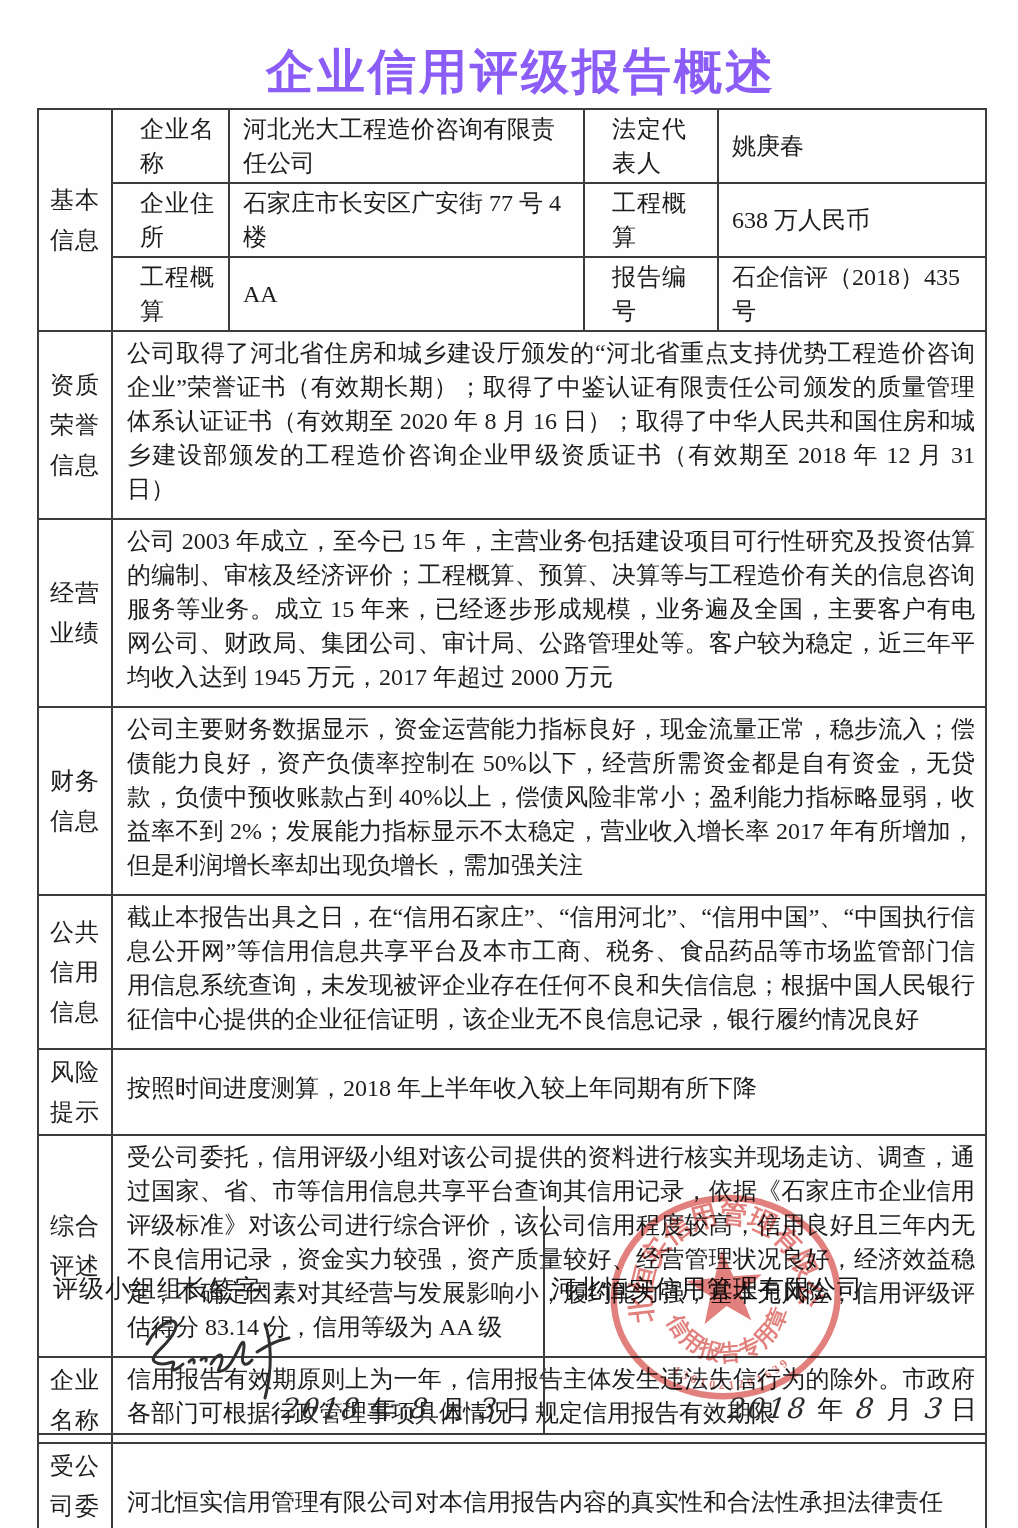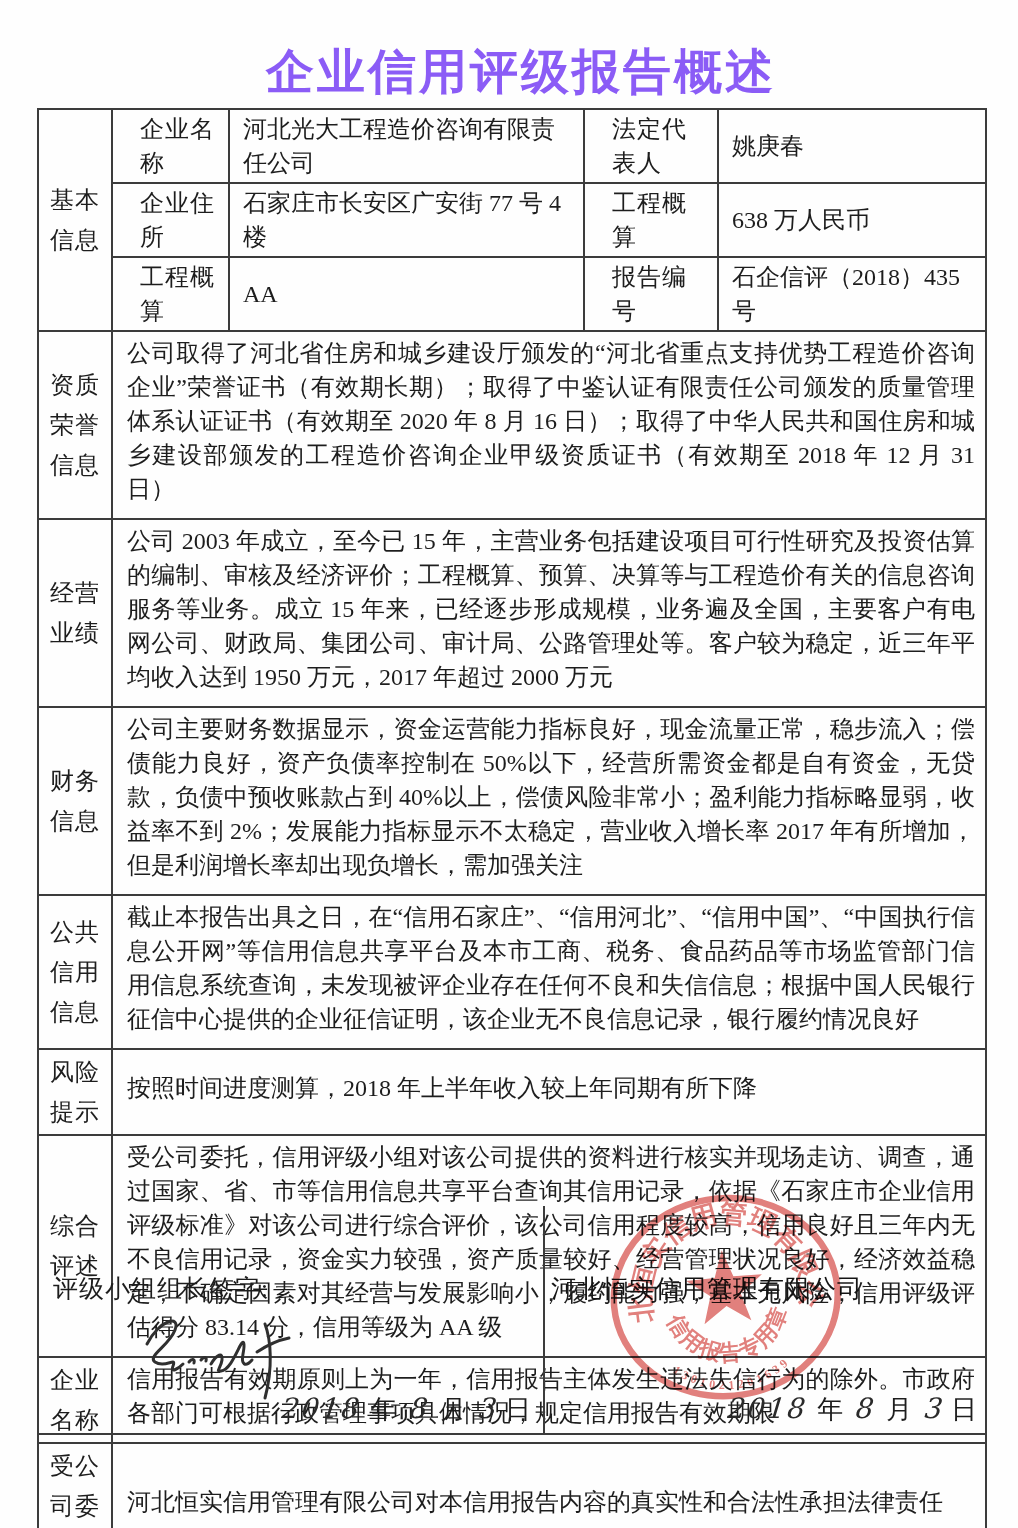--- a/index.html
+++ b/index.html
@@ -116,21 +116,21 @@
       <td class="f-value">AA</td>
       <td class="f-label">报告编号</td>
       <td class="f-value">石企信评（2018）435 号</td>
     </tr>
     <tr style="height:127px">
       <td class="sec-label">资质荣誉信息</td>
       <td class="sec-text" colspan="4">公司取得了河北省住房和城乡建设厅颁发的“河北省重点支持优势工程造价咨询企业”荣誉证书（有效期长期）；取得了中鉴认证有限责任公司颁发的质量管理体系认证证书（有效期至 2020 年 8 月 16 日）；取得了中华人民共和国住房和城乡建设部颁发的工程造价咨询企业甲级资质证书（有效期至 2018 年 12 月 31 日）</td>
     </tr>
     <tr style="height:161px">
       <td class="sec-label">经营业绩</td>
-      <td class="sec-text" colspan="4">公司 2003 年成立，至今已 15 年，主营业务包括建设项目可行性研究及投资估算的编制、审核及经济评价；工程概算、预算、决算等与工程造价有关的信息咨询服务等业务。成立 15 年来，已经逐步形成规模，业务遍及全国，主要客户有电网公司、财政局、集团公司、审计局、公路管理处等。客户较为稳定，近三年平均收入达到 1950 万元，2017 年超过 2000 万元</td>
+      <td class="sec-text" colspan="4">公司 2003 年成立，至今已 15 年，主营业务包括建设项目可行性研究及投资估算的编制、审核及经济评价；工程概算、预算、决算等与工程造价有关的信息咨询服务等业务。成立 15 年来，已经逐步形成规模，业务遍及全国，主要客户有电网公司、财政局、集团公司、审计局、公路管理处等。客户较为稳定，近三年平均收入达到 1945 万元，2017 年超过 2000 万元</td>
     </tr>
     <tr style="height:165px">
       <td class="sec-label">财务信息</td>
       <td class="sec-text" colspan="4">公司主要财务数据显示，资金运营能力指标良好，现金流量正常，稳步流入；偿债能力良好，资产负债率控制在 50%以下，经营所需资金都是自有资金，无贷款，负债中预收账款占到 40%以上，偿债风险非常小；盈利能力指标略显弱，收益率不到 2%；发展能力指标显示不太稳定，营业收入增长率 2017 年有所增加，但是利润增长率却出现负增长，需加强关注</td>
     </tr>
     <tr style="height:139px">
       <td class="sec-label">公共信用信息</td>
       <td class="sec-text" colspan="4">截止本报告出具之日，在“信用石家庄”、“信用河北”、“信用中国”、“中国执行信息公开网”等信用信息共享平台及本市工商、税务、食品药品等市场监管部门信用信息系统查询，未发现被评企业存在任何不良和失信信息；根据中国人民银行征信中心提供的企业征信证明，该企业无不良信息记录，银行履约情况良好</td>
     </tr>
     <tr style="height:63px">

